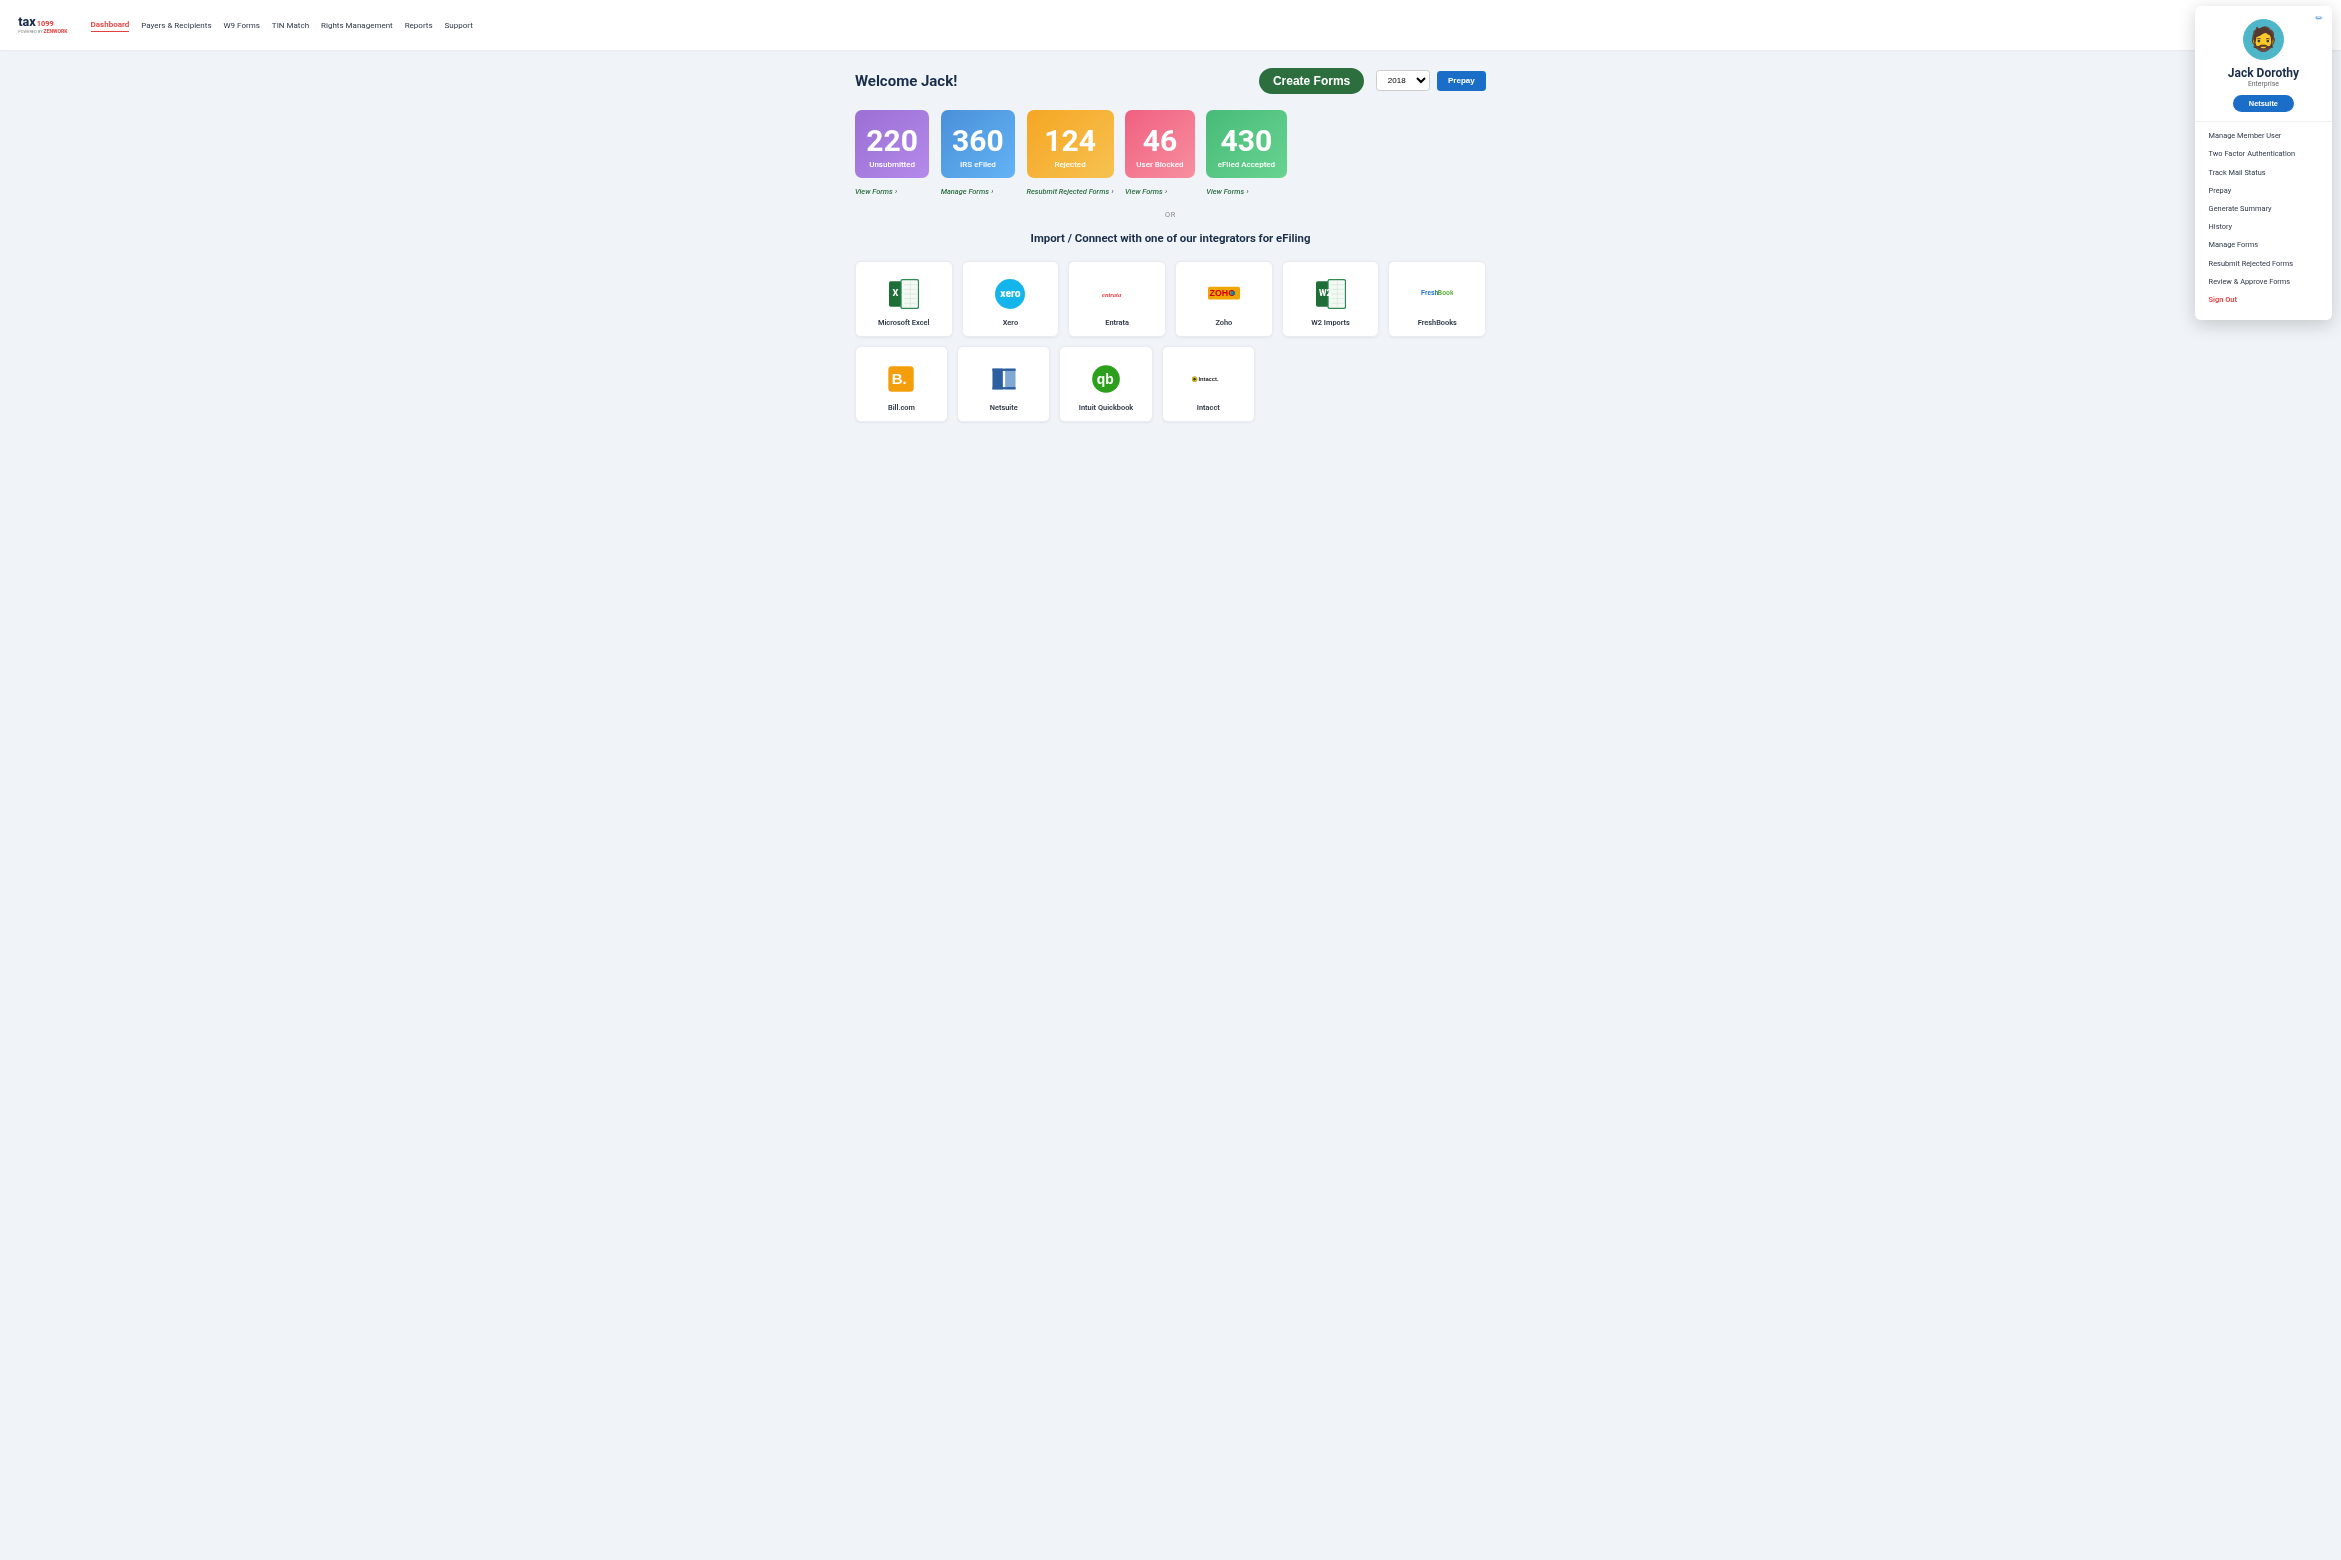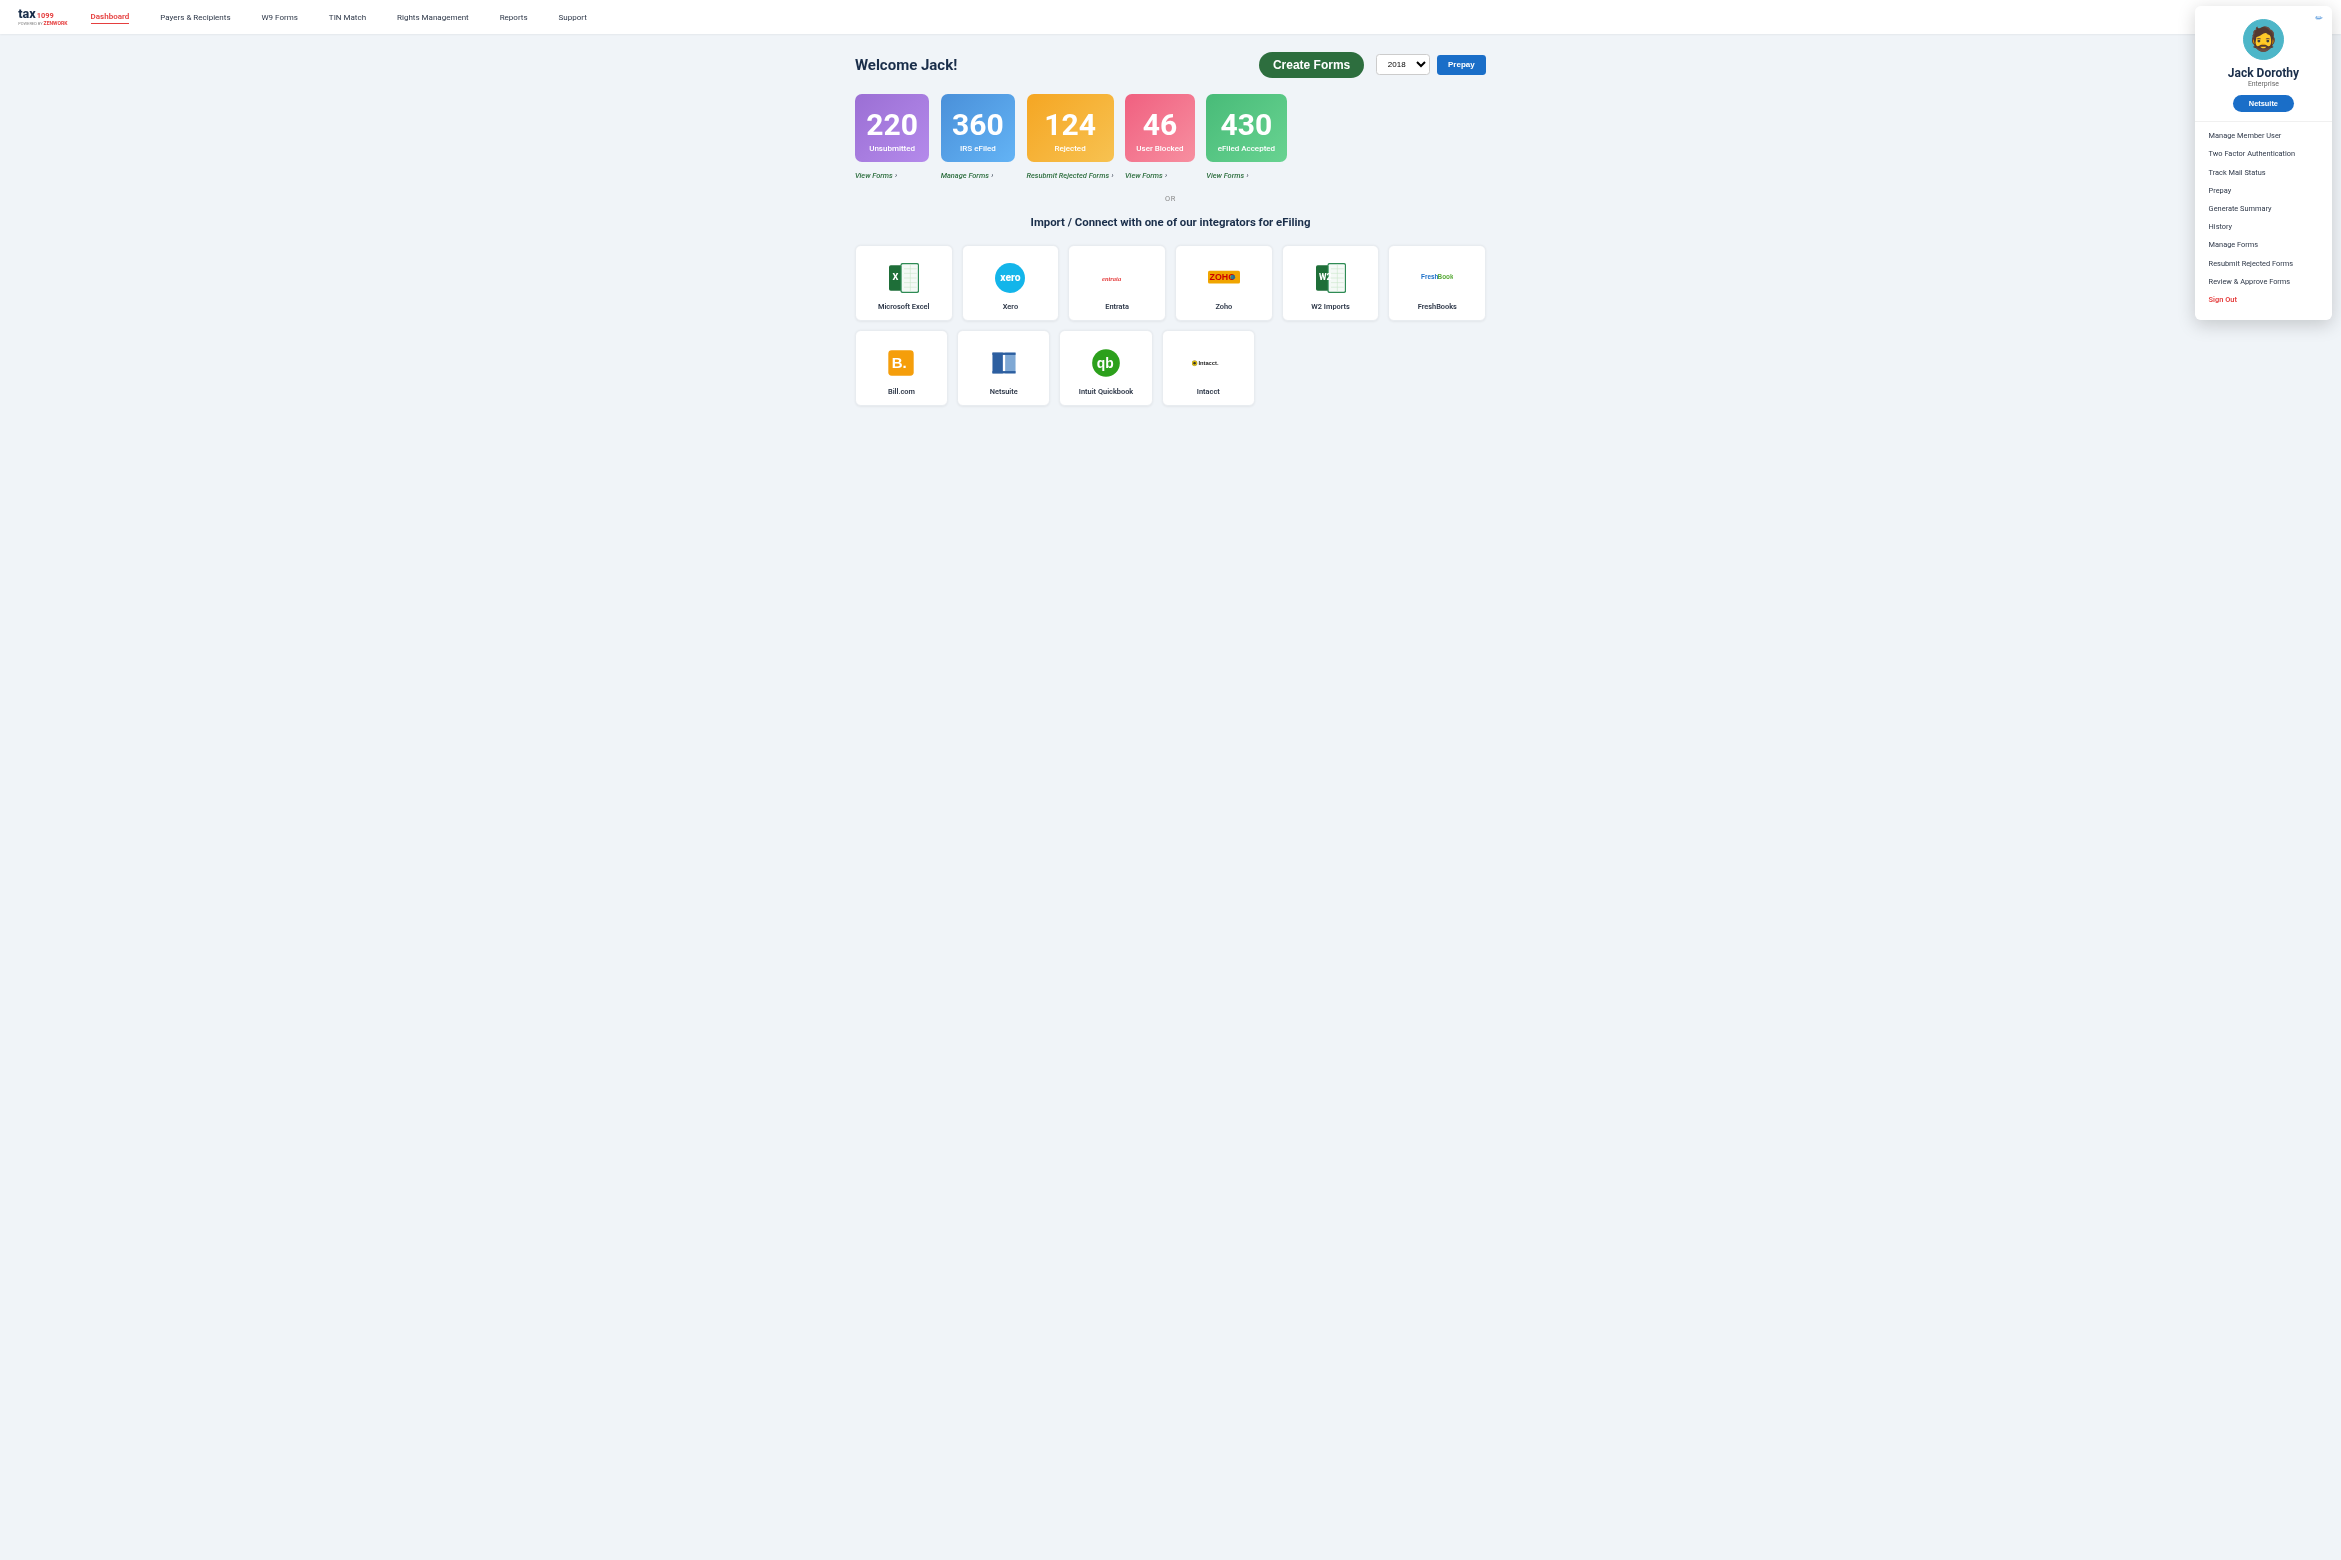--- a/index.html
+++ b/index.html
@@ -4,21 +4,21 @@
   <style>
     * { box-sizing: border-box; margin: 0; padding: 0; }
     body { font-family: -apple-system, BlinkMacSystemFont, 'Segoe UI', Roboto, sans-serif; background: #f0f4f8; min-height: 100vh; }
 
     
     .navbar {
       background: #fff;
       display: flex;
       align-items: center;
       padding: 0 18.3px;
-      height: 34px;
+      height: 50px;
       box-shadow: 0 0.6px 2.3px rgba(0,0,0,0.08);
       position: relative;
       z-index: 10;
     }
     .nav-logo {
       display: flex;
       align-items: center;
       margin-right: 23px;
     }
     .logo-tax {
@@ -38,21 +38,21 @@
       display: block;
     }
     .logo-zenwork {
       font-size: 5.1px;
       font-weight: 700;
       color: #e53e3e;
     }
     .nav-links {
       display: flex;
       align-items: center;
-      gap: 31px;
+      gap: 12px;
       flex: 1;
     }
     .nav-link {
       font-size: 8px;
       color: #2d3748;
       text-decoration: none;
       cursor: pointer;
       padding: 2.3px 0;
     }
     .nav-link.active {

